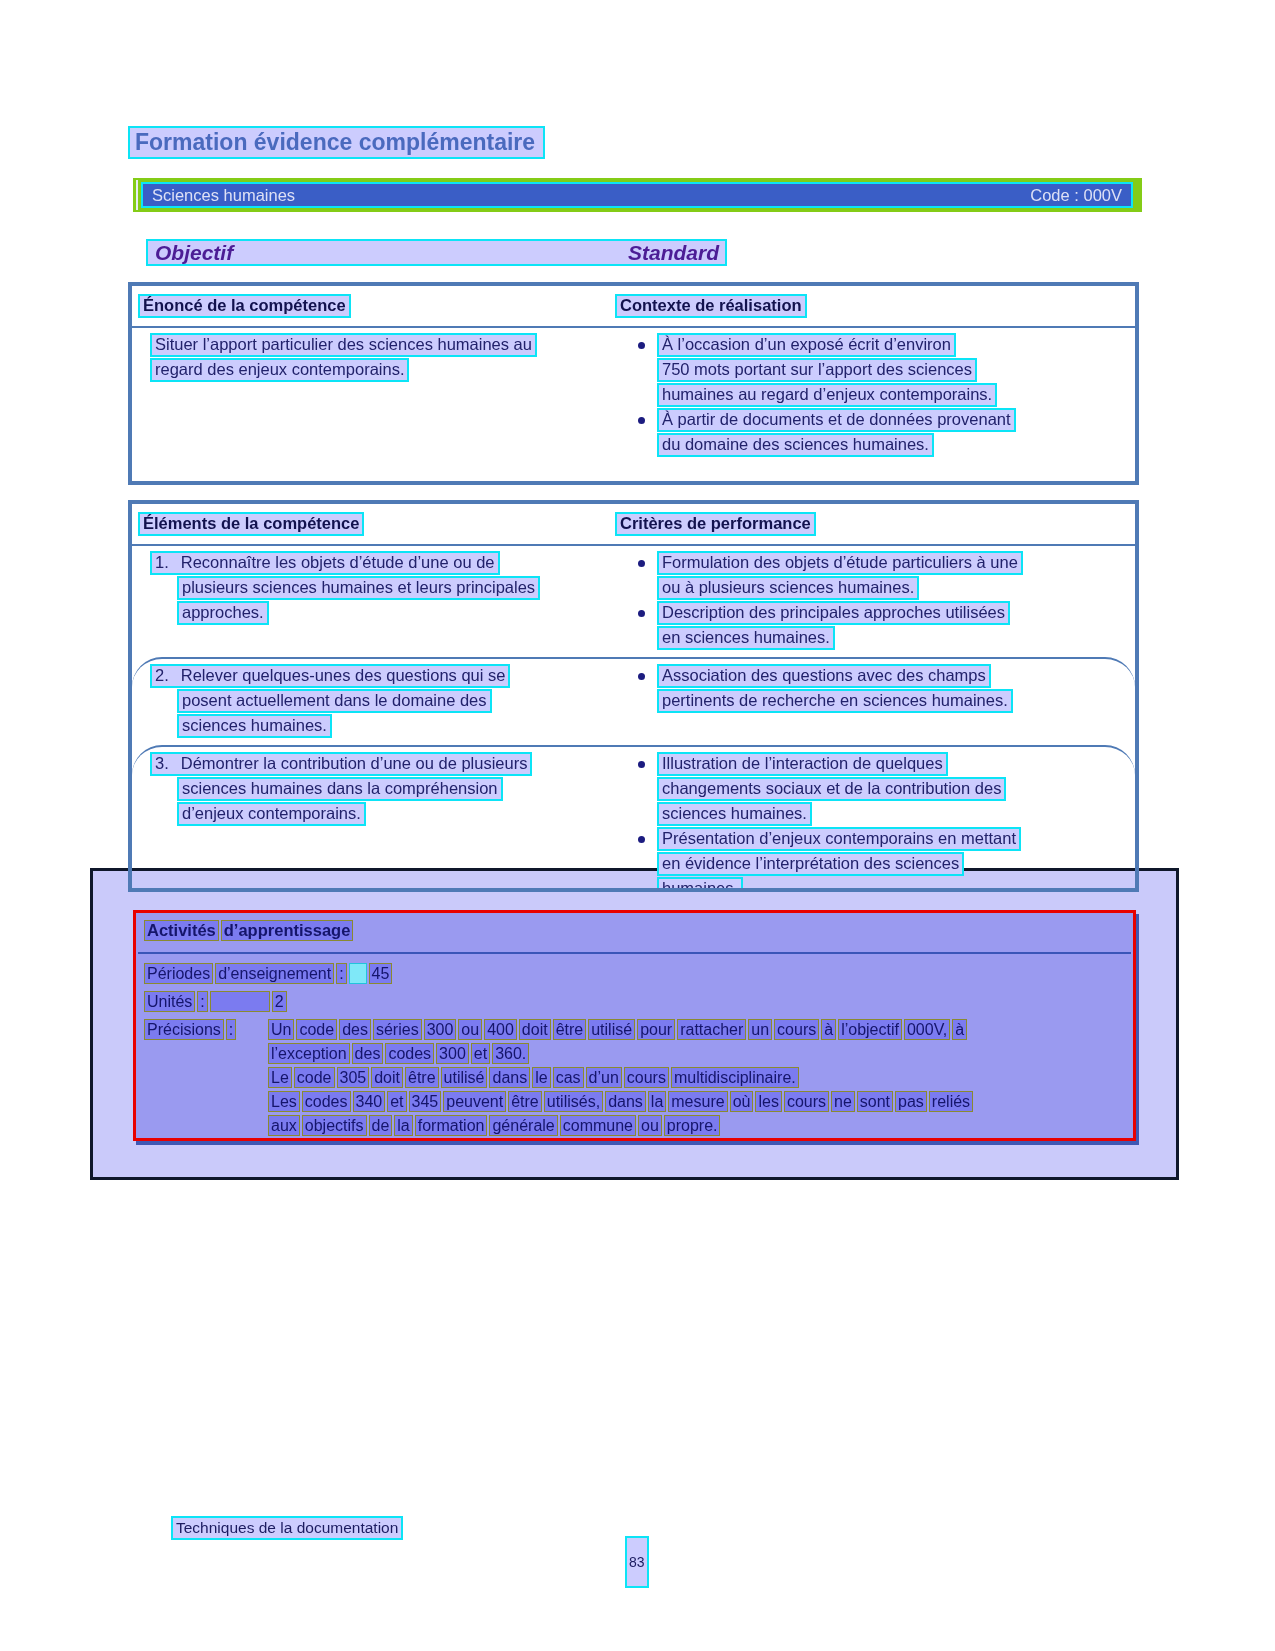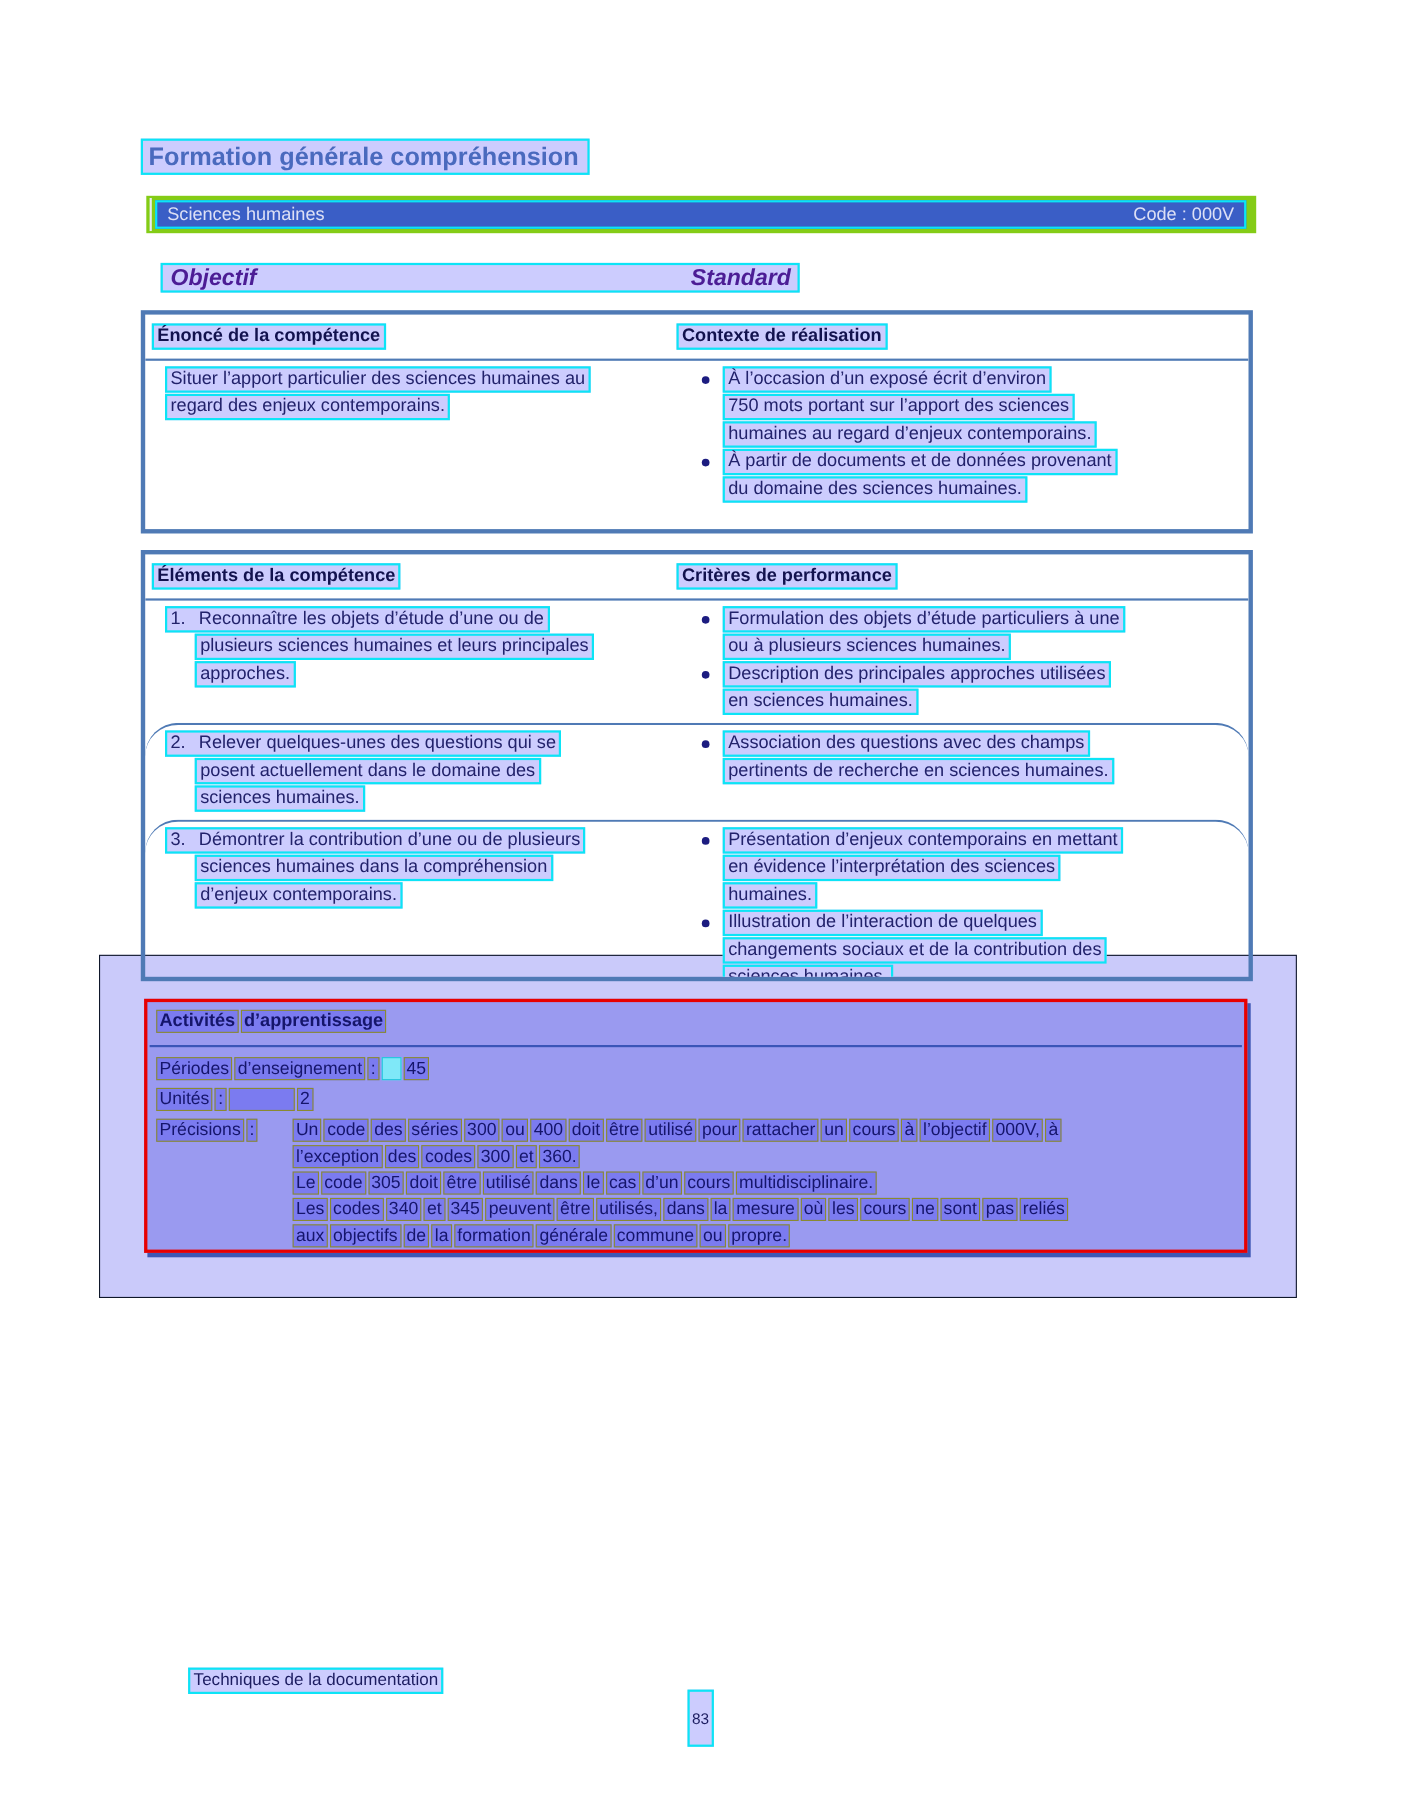--- a/index.html
+++ b/index.html
@@ -48,21 +48,21 @@
   .t-row + .t-row{border-top:2px solid #4f7ab5;border-radius:30px;}
   .col-left{width:479px;padding-left:6px;box-sizing:border-box;flex:none;}
   .col-right{flex:1;padding-left:6px;box-sizing:border-box;}
   .b-item{position:relative;padding-left:28px;}
   .b-item::before{content:"";position:absolute;left:9px;top:9px;width:7px;height:7px;border-radius:50%;background:#1c1c80;}
   .n-first .num{display:inline-block;margin-right:12px;}
   .n-cont{margin-left:27px;}
   
   .outer-box{
     position:absolute;left:90px;top:868px;width:1089px;height:312px;
-    background:#cacafa;border:1px solid #0f172a;box-sizing:border-box;z-index:1;
+    background:#cacafa;border:3px solid #0f172a;box-sizing:border-box;z-index:1;
   }
   
   .red-box{
     position:absolute;left:40px;top:39px;width:1003px;height:231px;
     background:#9a9af0;border:3px solid #e80000;box-sizing:border-box;
     box-shadow:3px 4px 0 #3f58b4;
   }
   .act-title{position:absolute;left:8px;top:7px;}
   .act-title .chip{font-weight:bold;font-size:16.5px;}
   .act-sep{position:absolute;left:2px;right:2px;top:39px;height:2px;background:#3a55b8;}
@@ -86,21 +86,21 @@
   .footer-left .line{font-size:15.5px;color:#1c1c60;}
   .page-num{position:absolute;left:625px;top:1536px;}
   .page-num .line{font-size:14px;line-height:16px;color:#1c1c60;padding:16px 2px;}
 </style>
 </head>
 <body>
 
 <div class="page">
 
   <div class="title">
-    <span class="line">Formation générale compréhension</span>
+    <span class="line">Formation évidence complémentaire</span>
   </div>
 
   <div class="banner">
     <div class="banner-hl">
       <span>Sciences humaines</span>
       <span>Code : 000V</span>
     </div>
   </div>
 
   <div class="obj-bar">
@@ -214,29 +214,29 @@
       <div class="col-left">
         <span class="line n-first">
             <span class="num">3.</span>
             <span>Démontrer la contribution d’une ou de plusieurs</span>
           </span>
         <span class="line n-cont">sciences humaines dans la compréhension</span>
         <span class="line n-cont">d’enjeux contemporains.</span>
       </div>
       <div class="col-right">
         <div class="b-item">
+          <span class="line">Illustration de l’interaction de quelques</span>
+          <span class="line">changements sociaux et de la contribution des</span>
+          <span class="line">sciences humaines.</span>
+        </div>
+        <div class="b-item">
           <span class="line">Présentation d’enjeux contemporains en mettant</span>
           <span class="line">en évidence l’interprétation des sciences</span>
           <span class="line">humaines.</span>
         </div>
-        <div class="b-item">
-          <span class="line">Illustration de l’interaction de quelques</span>
-          <span class="line">changements sociaux et de la contribution des</span>
-          <span class="line">sciences humaines.</span>
-        </div>
       </div>
     </div>
   </div>
 
   <div class="footer-left">
     <span class="line">Techniques de la documentation</span>
   </div>
   <div class="page-num">
     <span class="line">83</span>
   </div>

